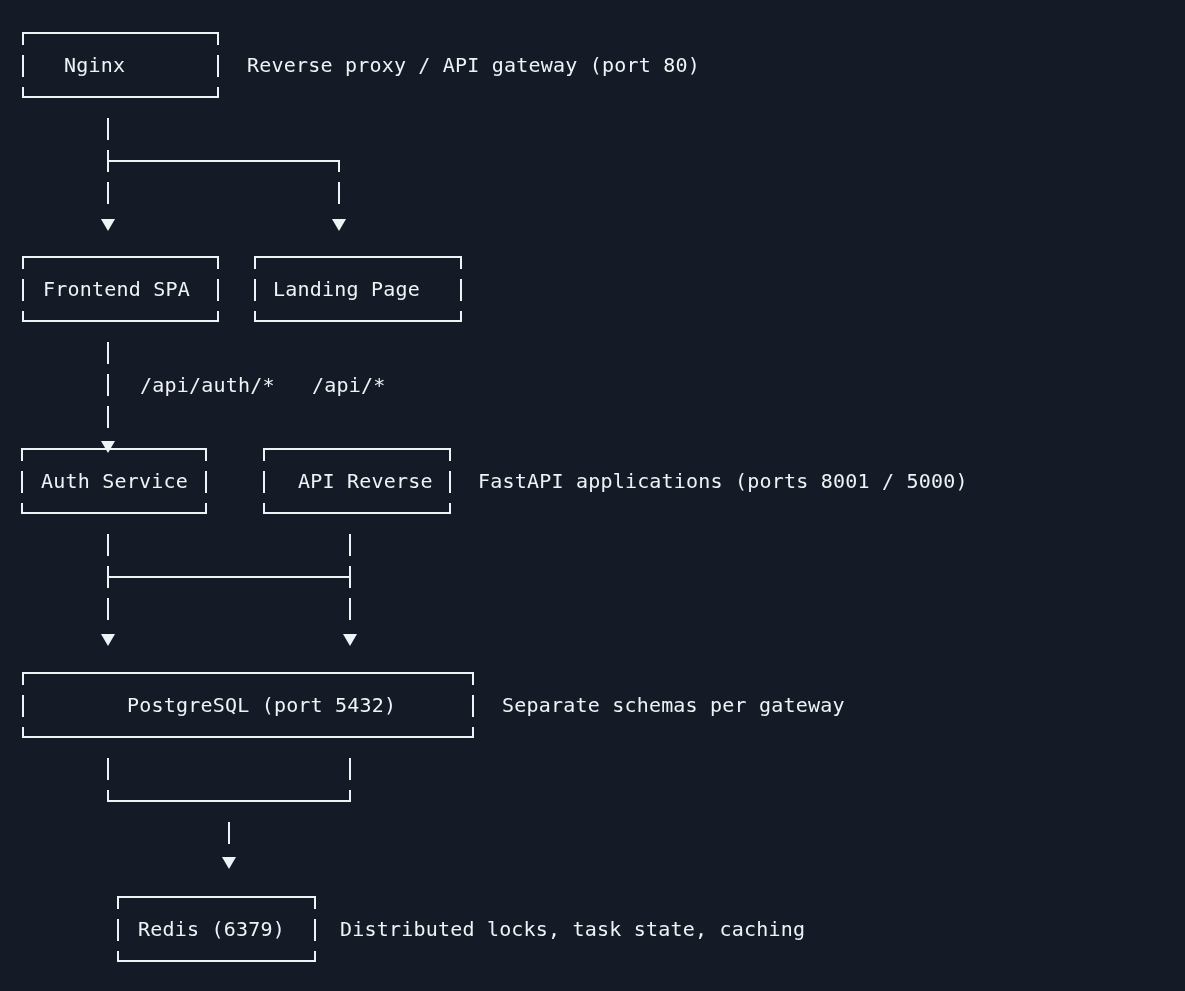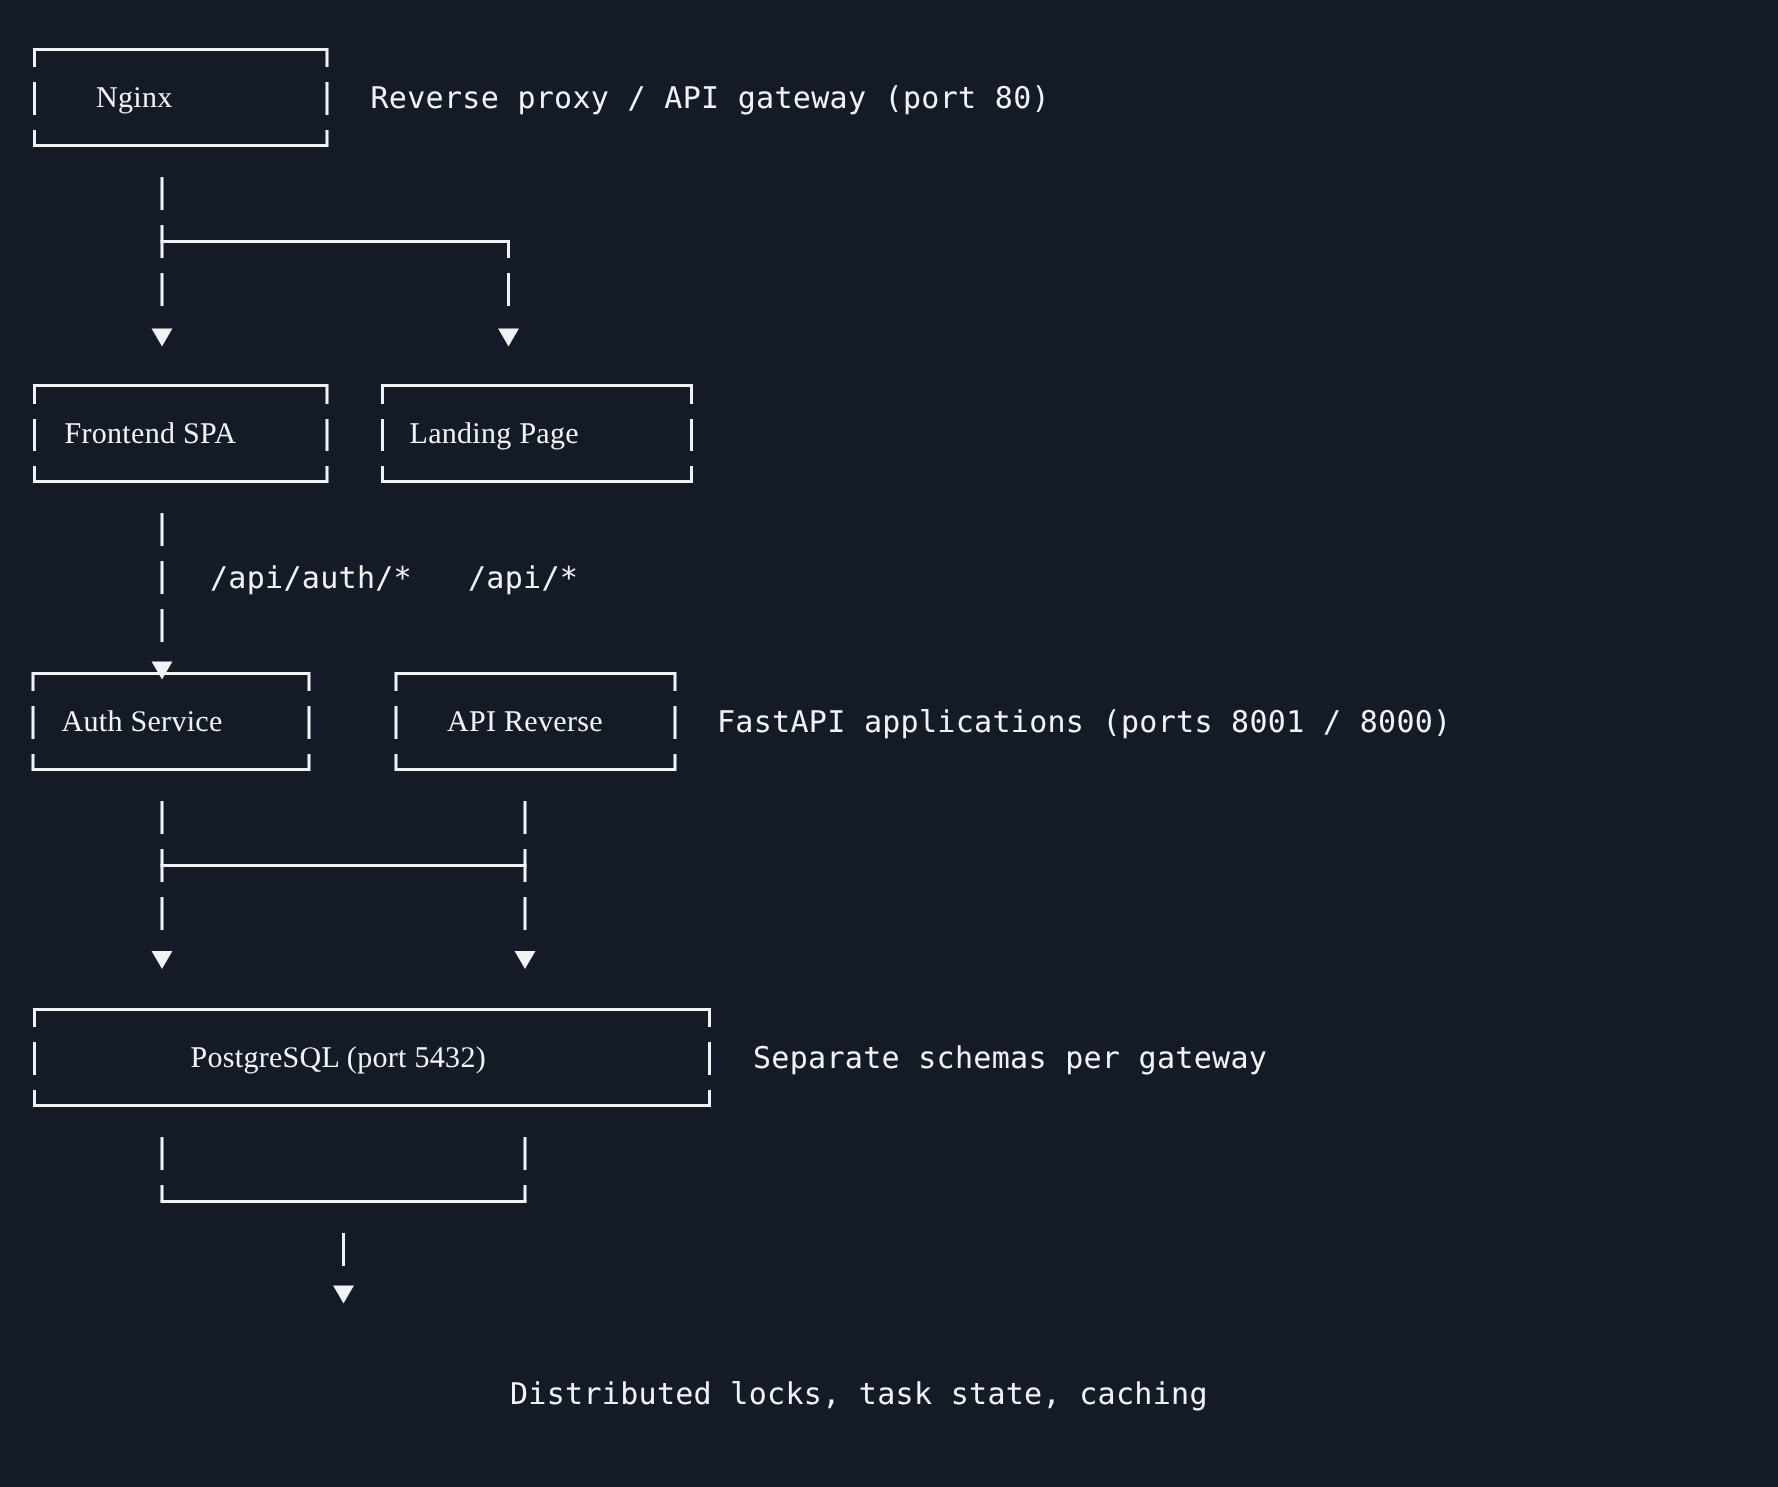--- a/index.html
+++ b/index.html
@@ -27,21 +27,21 @@
   }
   .node::before,.node::after{
     content:"";
     position:absolute;top:0;bottom:0;width:2px;
     background:repeating-linear-gradient(to bottom,
       var(--fg) 0 11px, transparent 11px 21px, var(--fg) 21px 32px);
   }
   .node::before{left:0;}
   .node::after{right:0;}
   .node .lbl{
-    position:absolute;top:0;height:62px;line-height:62px;white-space:pre;font-family:Liberation Serif, serif;
+    position:absolute;top:0;height:62px;line-height:62px;white-space:pre;
   }
   
   .vline{
     position:absolute;width:2px;
     background:repeating-linear-gradient(to bottom,
       var(--fg) 0 22px, transparent 22px 32px);
   }
   .vline.mid{ 
     background:repeating-linear-gradient(to bottom,
       var(--fg) 0 11px, transparent 11px 21px, var(--fg) 21px 32px);
@@ -82,34 +82,37 @@
   <span class="ann" style="left:140px;top:369px">/api/auth/*</span>
   <span class="ann" style="left:312px;top:369px">/api/*</span>
   <div class="arrow" style="left:101px;top:441px"></div>
 
   <div class="node" style="left:21px;top:448px;width:186px;">
     <span class="lbl" style="left:20px">Auth Service</span>
   </div>
   <div class="node" style="left:263px;top:448px;width:188px;">
     <span class="lbl" style="left:35px">API Reverse</span>
   </div>
-  <span class="ann" style="left:478px;top:465px">FastAPI applications (ports 8001 / 8000)</span>
+  <span class="ann" style="left:478px;top:465px">FastAPI applications (ports 8001 / 5000)</span>
 
   <div class="vline" style="left:107px;top:534px;height:86px"></div>
   <div class="vline" style="left:349px;top:534px;height:86px"></div>
   <div class="hline" style="left:107px;top:576px;width:244px"></div>
   <div class="arrow" style="left:101px;top:634px"></div>
   <div class="arrow" style="left:343px;top:634px"></div>
 
   <div class="node" style="left:22px;top:672px;width:452px;">
     <span class="lbl" style="left:105px">PostgreSQL (port 5432)</span>
   </div>
   <span class="ann" style="left:502px;top:689px">Separate schemas per gateway</span>
 
   <div class="vline" style="left:107px;top:758px;height:43px"></div>
   <div class="vline" style="left:349px;top:758px;height:43px"></div>
   <div class="hline" style="left:107px;top:800px;width:244px"></div>
   <div class="vline" style="left:228px;top:822px;height:22px"></div>
   <div class="arrow" style="left:222px;top:857px"></div>
 
+  <div class="node" style="left:117px;top:896px;width:199px;">
+    <span class="lbl" style="left:21px">Redis (6379)</span>
+  </div>
   <span class="ann" style="left:340px;top:913px">Distributed locks, task state, caching</span>
 
 </div>
 
 </body></html>

